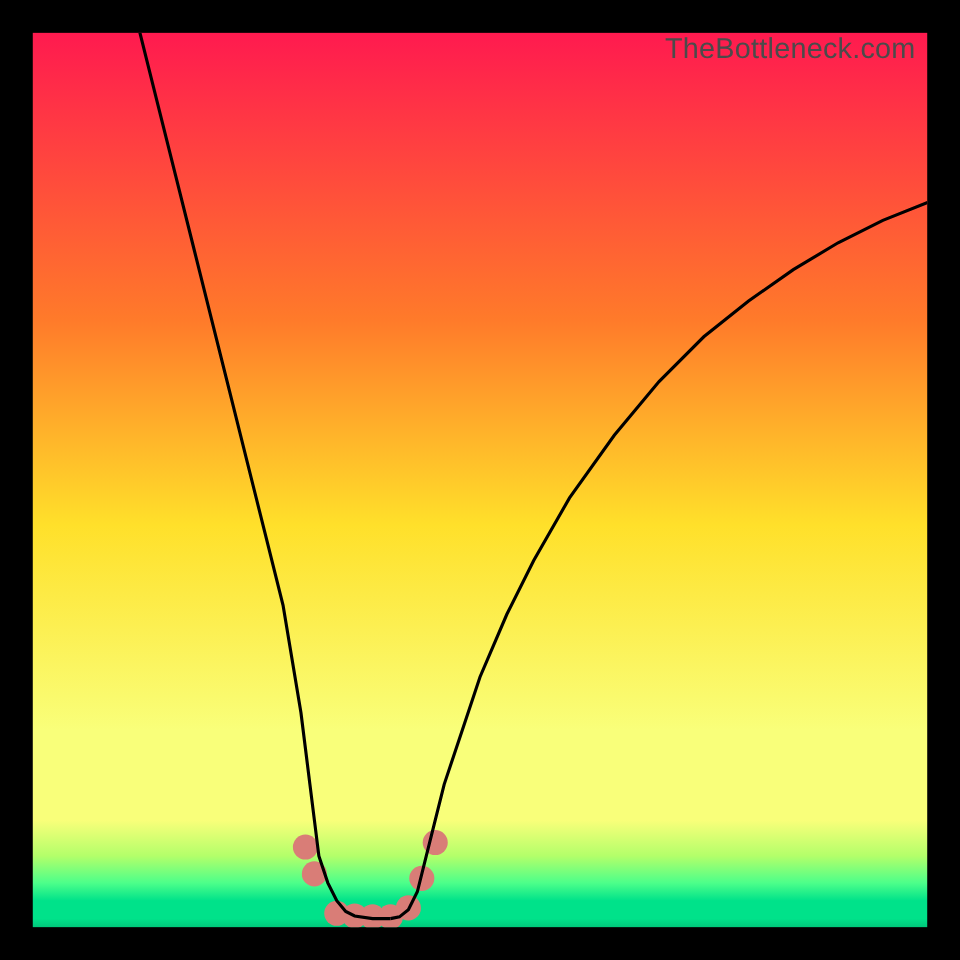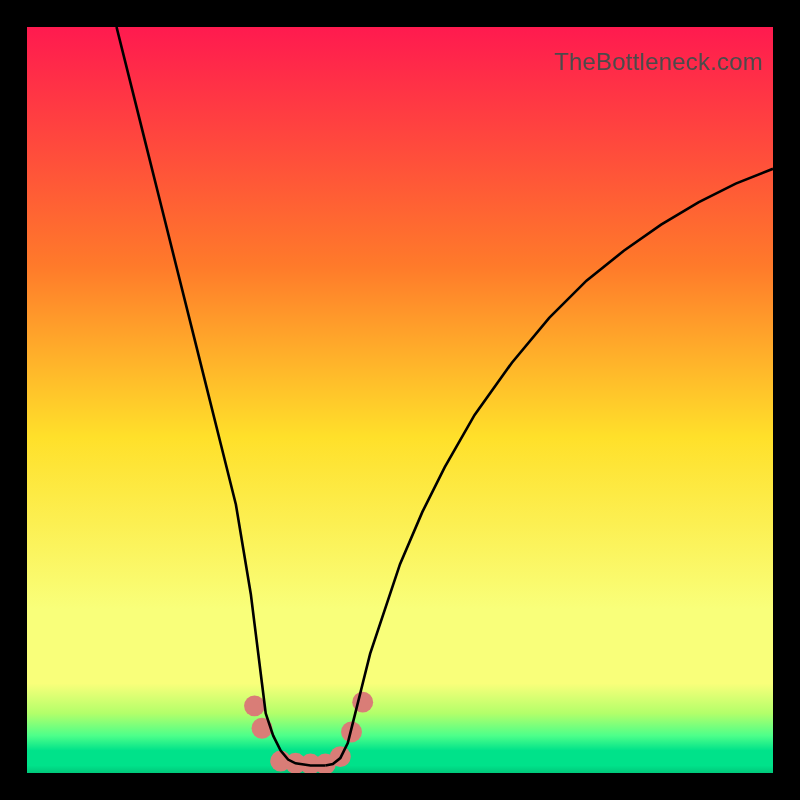--- a/index.html
+++ b/index.html
@@ -29,21 +29,21 @@
   }
   .gradient {
     position: absolute;
     left: 0;
     top: 0;
     width: 100%;
     height: 100%;
   }
   .watermark {
     position: absolute;
-    top: 21px;
+    top: 0;
     right: 10px;
     color: #4b4b4b;
     font-size: 24px;
     font-weight: 400;
     letter-spacing: 0.2px;
   }
   svg.curves {
     position: absolute;
     left: 0;
     top: 0;

